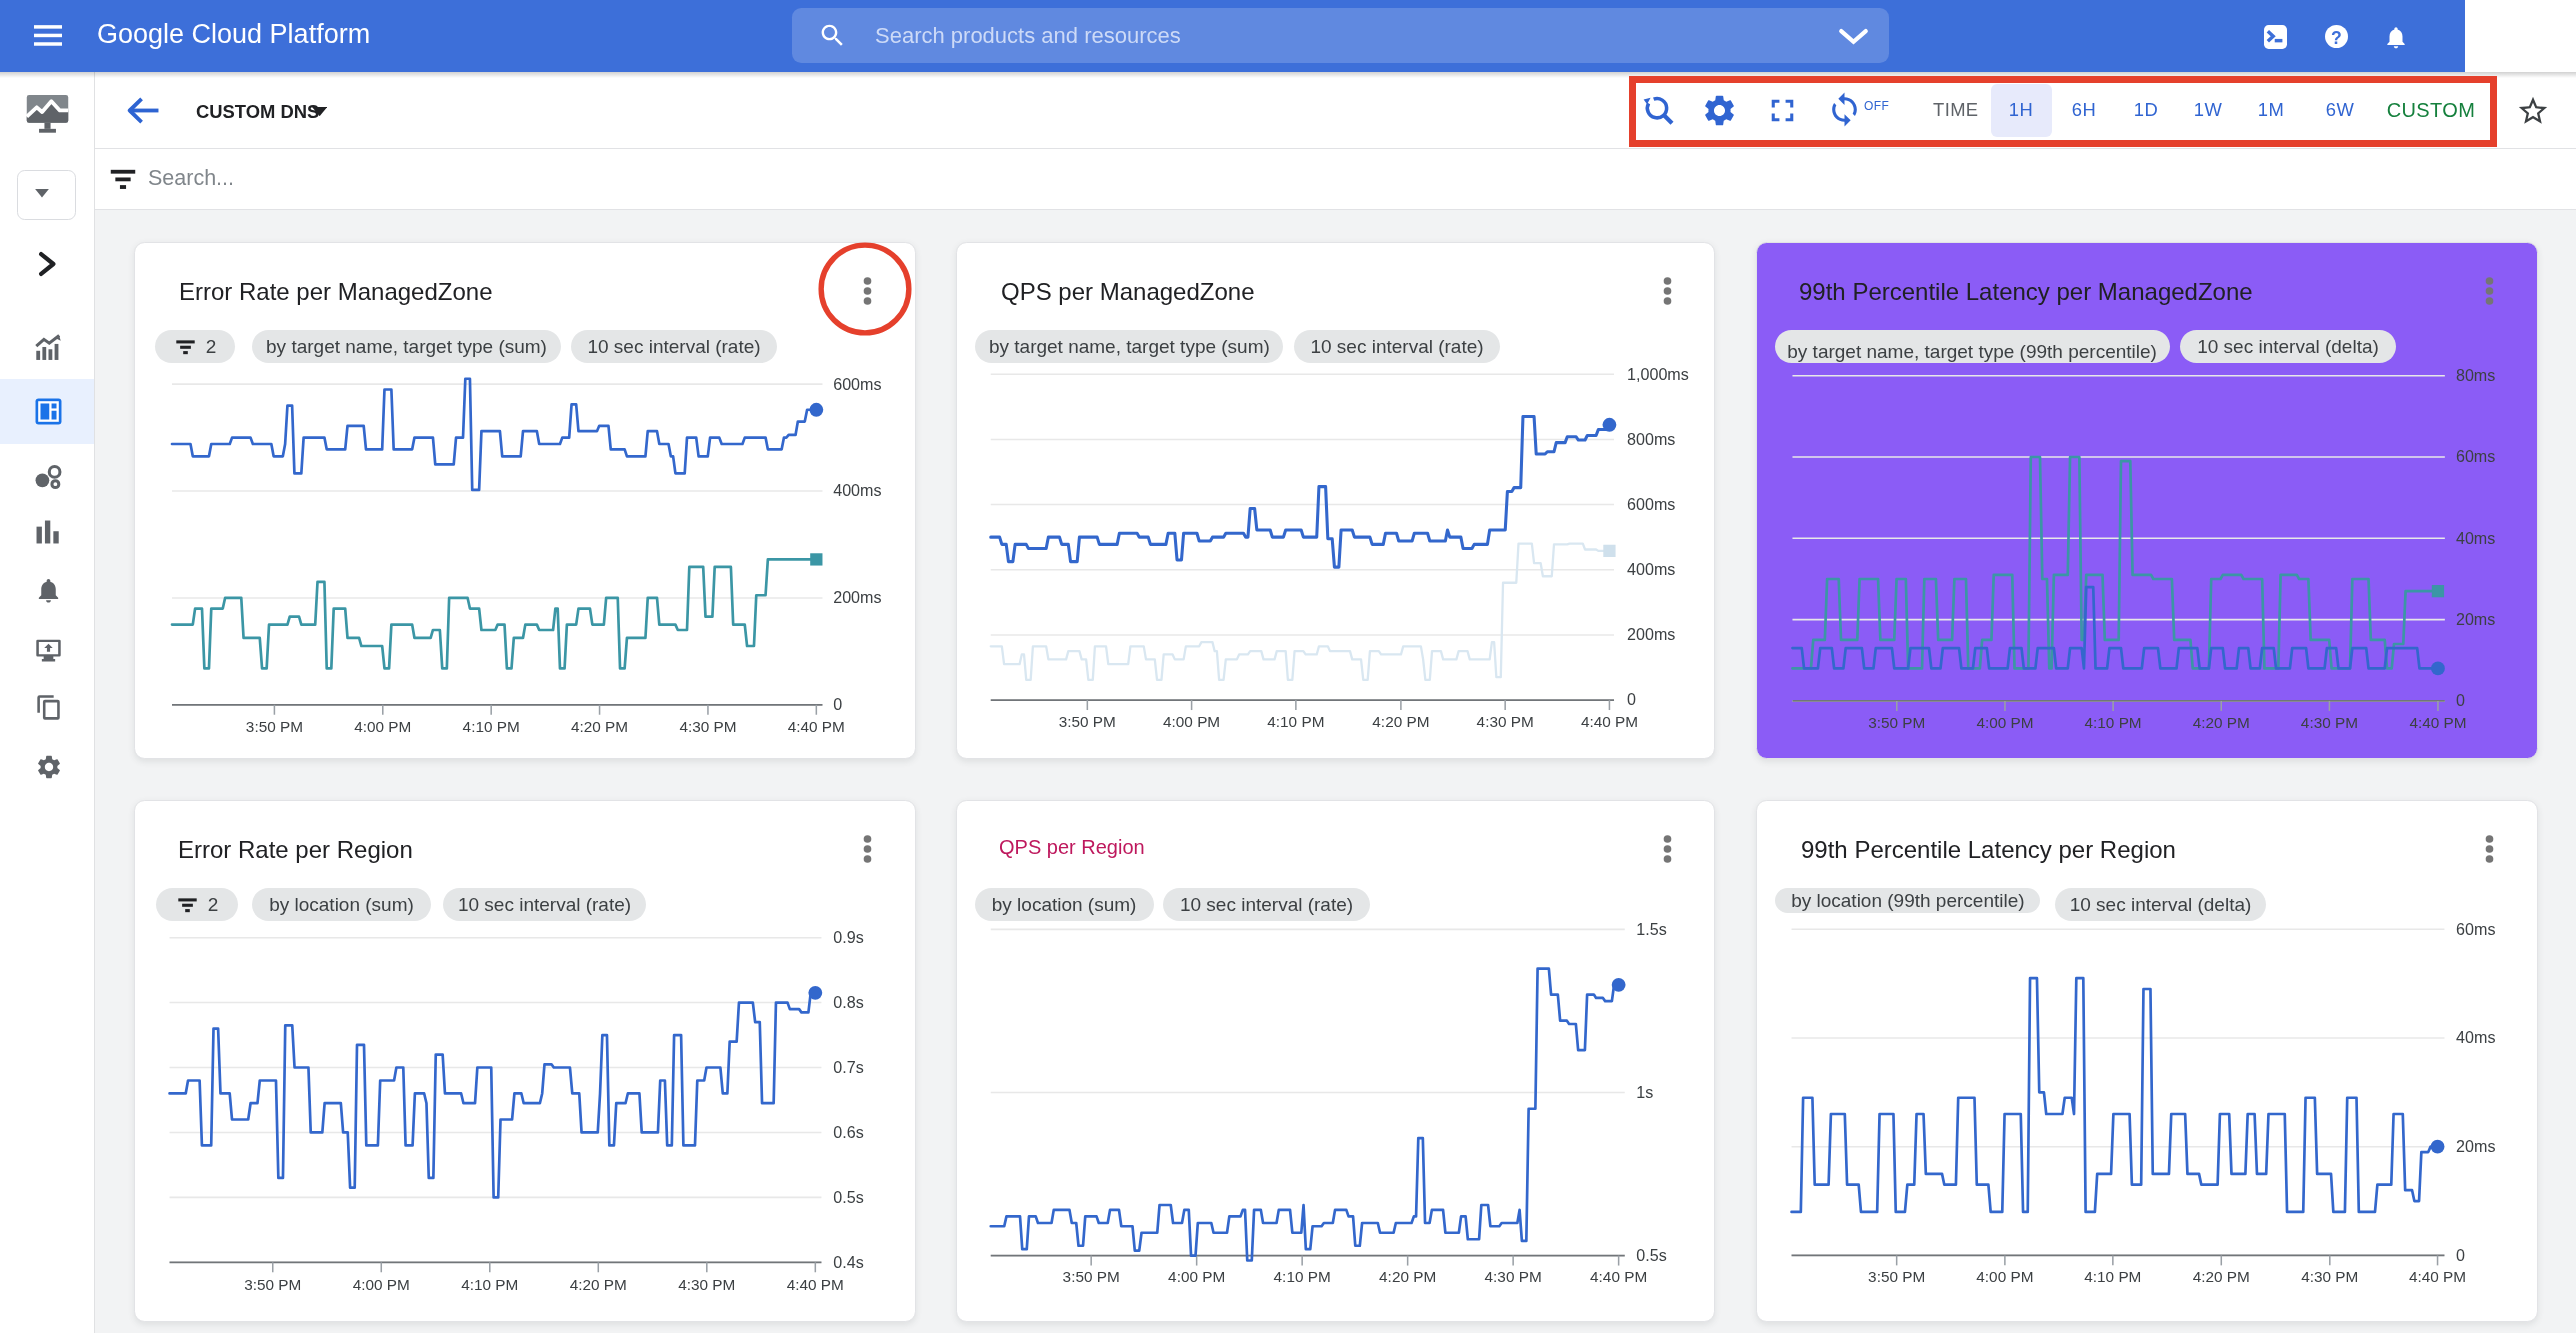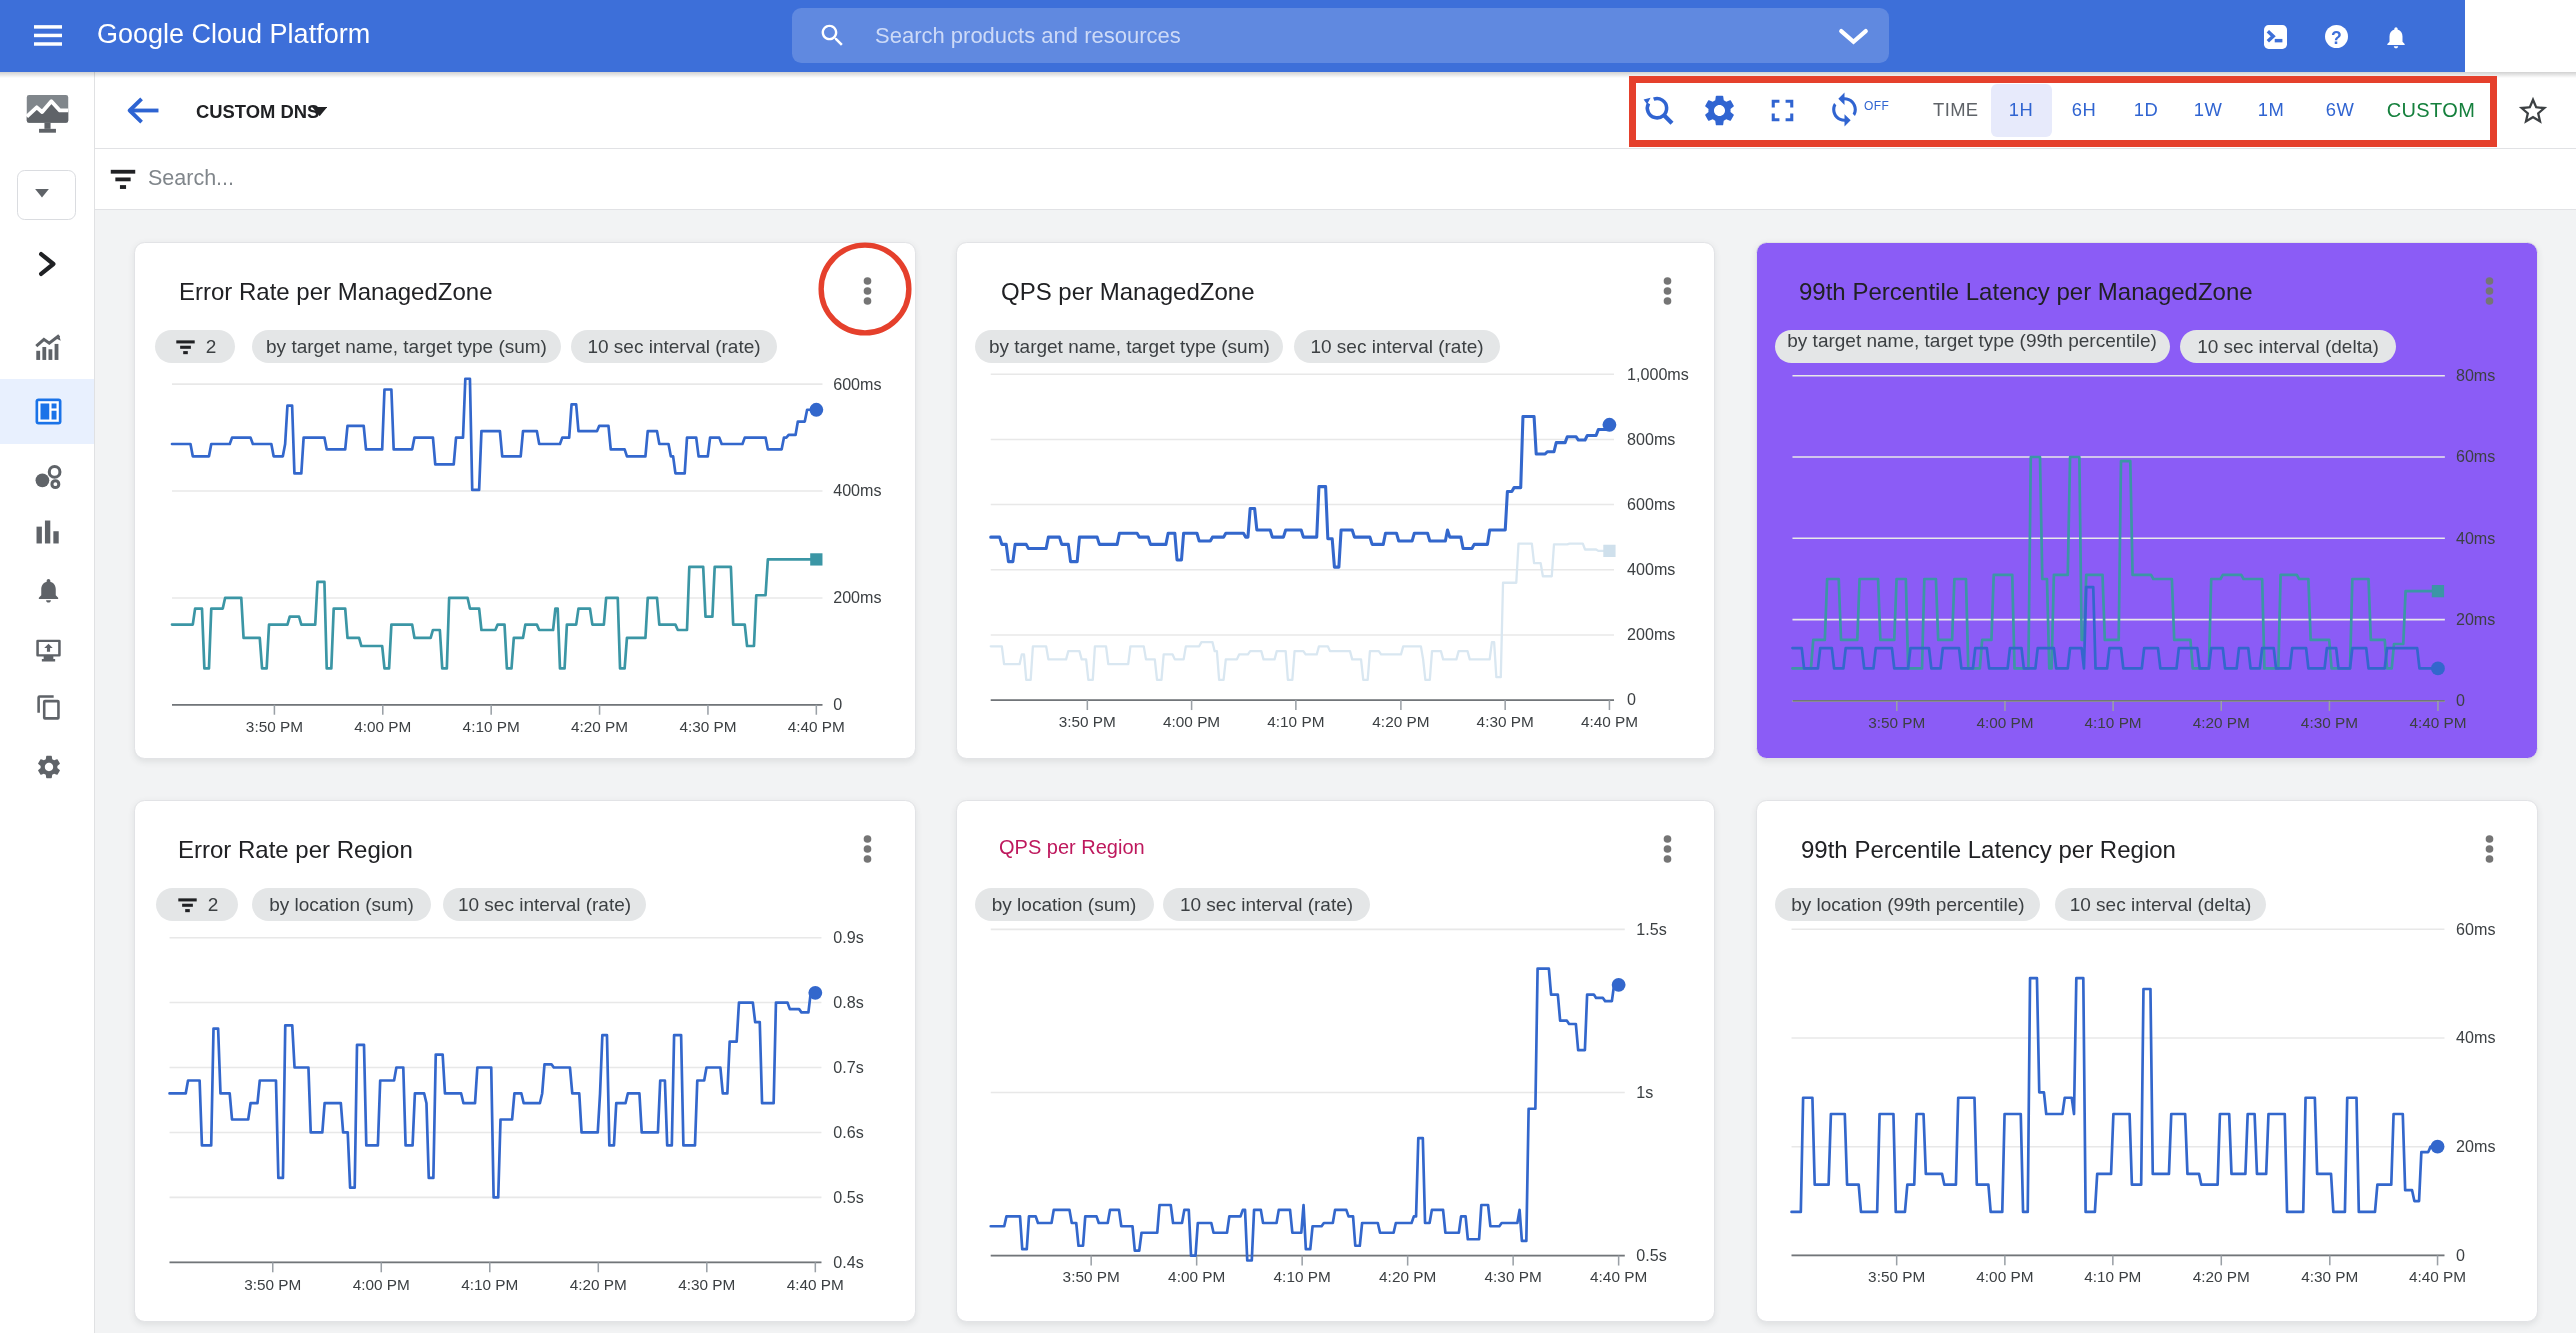--- a/index.html
+++ b/index.html
@@ -231,21 +231,21 @@
       <circle cx="851.0" cy="236.9" r="9" fill="#3367cc"></circle>
     </svg>
   </div>
 <div style="position:absolute;left:1756px;top:242px;width:782px;height:517px;background:#8b5cf6;border:1.5px solid #e2e3e6;border-radius:10.7px;box-shadow:0 2.3px 6.1px rgba(60,64,67,0.10)">
     <div style="position:absolute;left:42px;top:35px;font-size:24px;color:#202124">99th Percentile Latency per ManagedZone</div>
     <svg style="position:absolute;left:721px;top:24.5px" width="23" height="46" viewBox="0 0 30 60">
       <circle cx="15" cy="17" r="5" fill="#757575"></circle>
       <circle cx="15" cy="30" r="5" fill="#757575"></circle>
       <circle cx="15" cy="43" r="5" fill="#757575"></circle>
     </svg>
-    <div style="position:absolute;left:17.6px;top:87px;width:395px;height:33px;background:#e4e6e7;border-radius:17px;display:flex;align-items:flex-start;justify-content:center;font-size:19px;color:#3c4043;white-space:nowrap">
+    <div style="position:absolute;left:17.6px;top:87px;width:395px;height:33px;background:#e4e6e7;border-radius:17px;display:flex;align-items:flex-end;justify-content:center;font-size:19px;color:#3c4043;white-space:nowrap">
       <span>by target name, target type (99th percentile)</span>
     </div>
     <div style="position:absolute;left:423px;top:87px;width:216px;height:33px;background:#e4e6e7;border-radius:17px;display:flex;align-items:center;justify-content:center;font-size:19px;color:#3c4043;white-space:nowrap">
       <span>10 sec interval (delta)</span>
     </div>
     <svg width="782" height="517" viewBox="0 0 1019 674" style="position:absolute;left:0;top:0">
       <line x1="46" y1="173" x2="896.5" y2="173" stroke="#e8e8e8" stroke-width="2"></line>
       <line x1="46" y1="279" x2="896.5" y2="279" stroke="#e8e8e8" stroke-width="2"></line>
       <line x1="46" y1="385" x2="896.5" y2="385" stroke="#e8e8e8" stroke-width="2"></line>
       <line x1="46" y1="491" x2="896.5" y2="491" stroke="#e8e8e8" stroke-width="2"></line>
@@ -362,21 +362,21 @@
       <circle cx="863.0" cy="239.3" r="9" fill="#3367cc"></circle>
     </svg>
   </div>
 <div style="position:absolute;left:1756px;top:800px;width:782px;height:522px;background:#fff;border:1.5px solid #e2e3e6;border-radius:10.7px;box-shadow:0 2.3px 6.1px rgba(60,64,67,0.10)">
     <div style="position:absolute;left:44px;top:35px;font-size:24px;color:#202124">99th Percentile Latency per Region</div>
     <svg style="position:absolute;left:721px;top:24.5px" width="23" height="46" viewBox="0 0 30 60">
       <circle cx="15" cy="17" r="5" fill="#757575"></circle>
       <circle cx="15" cy="30" r="5" fill="#757575"></circle>
       <circle cx="15" cy="43" r="5" fill="#757575"></circle>
     </svg>
-    <div style="position:absolute;left:18.4px;top:87px;width:265px;height:33px;background:#e4e6e7;border-radius:17px;display:flex;align-items:center;justify-content:center;font-size:19px;color:#3c4043;white-space:nowrap">
+    <div style="position:absolute;left:18.4px;top:87px;width:265px;height:25px;background:#e4e6e7;border-radius:17px;display:flex;align-items:center;justify-content:center;font-size:19px;color:#3c4043;white-space:nowrap">
       <span>by location (99th percentile)</span>
     </div>
     <div style="position:absolute;left:298px;top:87px;width:211px;height:33px;background:#e4e6e7;border-radius:17px;display:flex;align-items:center;justify-content:center;font-size:19px;color:#3c4043;white-space:nowrap">
       <span>10 sec interval (delta)</span>
     </div>
     <svg width="782" height="522" viewBox="0 0 1019 680" style="position:absolute;left:0;top:0">
       <line x1="45" y1="167" x2="895.8" y2="167" stroke="#e8e8e8" stroke-width="2"></line>
       <line x1="45" y1="308.7" x2="895.8" y2="308.7" stroke="#e8e8e8" stroke-width="2"></line>
       <line x1="45" y1="450.3" x2="895.8" y2="450.3" stroke="#e8e8e8" stroke-width="2"></line>
       <line x1="45" y1="592" x2="895.8" y2="592" stroke="#e8e8e8" stroke-width="2"></line>

